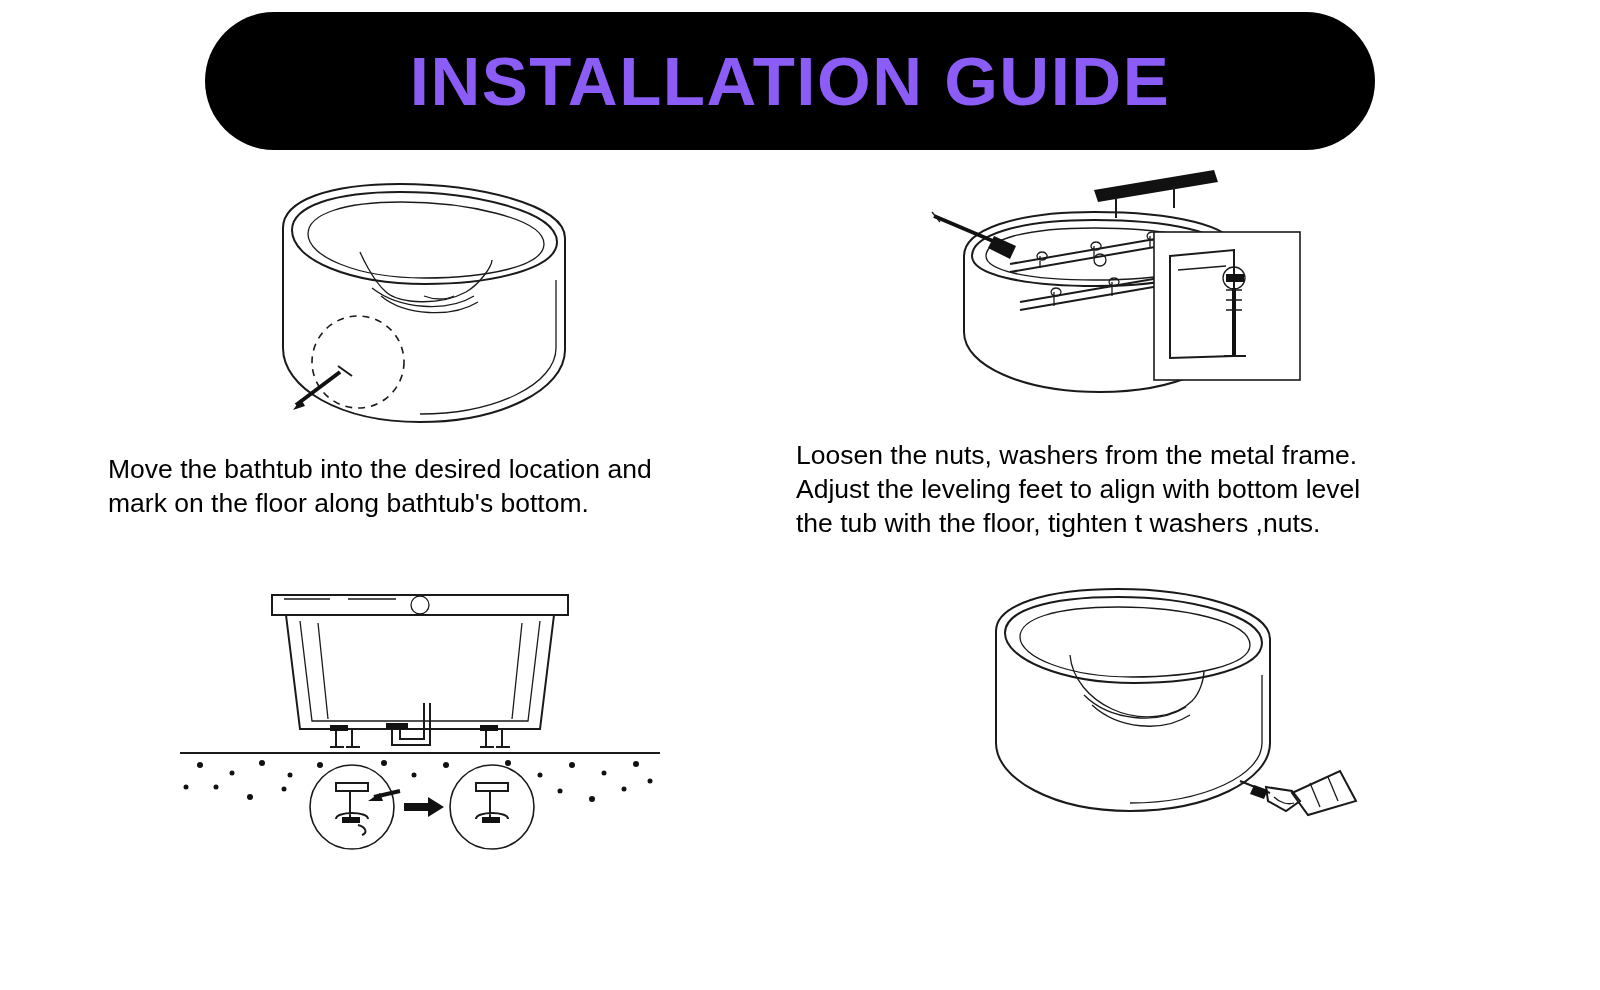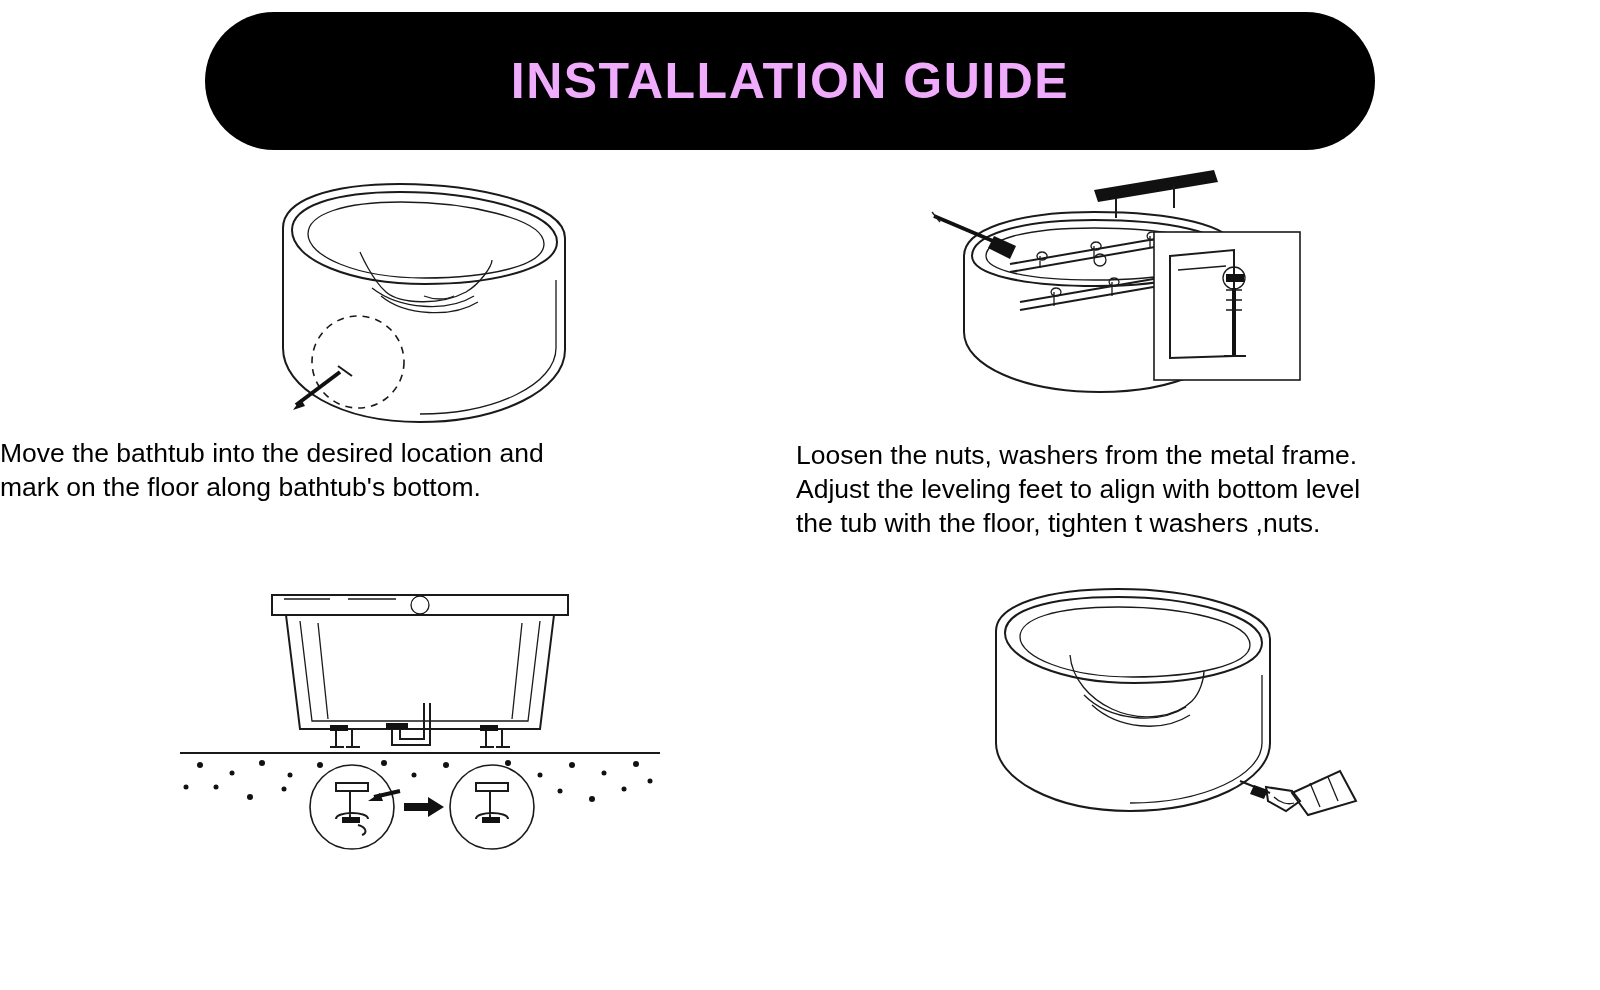--- a/index.html
+++ b/index.html
@@ -23,22 +23,22 @@
     top: 12px;
     width: 1170px;
     height: 138px;
     background: #000000;
     border-radius: 69px;
     display: flex;
     align-items: center;
     justify-content: center;
   }
   .title-banner .title-text {
-    color: #f0abfc;
-    font-size: 50px;
+    color: #8b5cf6;
+    font-size: 69px;
     font-weight: bold;
     letter-spacing: 1.5px;
     line-height: 1;
   }
 
   
   .steps {
     position: absolute;
     left: 0;
     top: 160px;
@@ -64,21 +64,21 @@
   }
   .step-caption {
     position: absolute;
     left: 0;
     width: 800px;
     font-size: 26.5px;
     line-height: 1.29;
     color: #000000;
     white-space: pre-line;
   }
-  .step.s1 .step-caption { top: 276px; }
+  .step.s1 .step-caption { top: 292px; padding-left: 108px; }
   .step.s2 .step-caption { top: 278px; padding-left: 32px; }
   .step.s3, .step.s4 { height: 415px; }
 
   svg { display: block; }
   .ln { fill: none; stroke: #1a1a1a; stroke-width: 2; }
   .ln-thin { fill: none; stroke: #1a1a1a; stroke-width: 1.3; }
   .ln-thick { fill: none; stroke: #111111; stroke-width: 4; }
   .fill-blk { fill: #111111; stroke: none; }
   .fill-wht { fill: #ffffff; stroke: #1a1a1a; stroke-width: 1.6; }
   .dash { fill: none; stroke: #1a1a1a; stroke-width: 1.6; stroke-dasharray: 7 6; }

